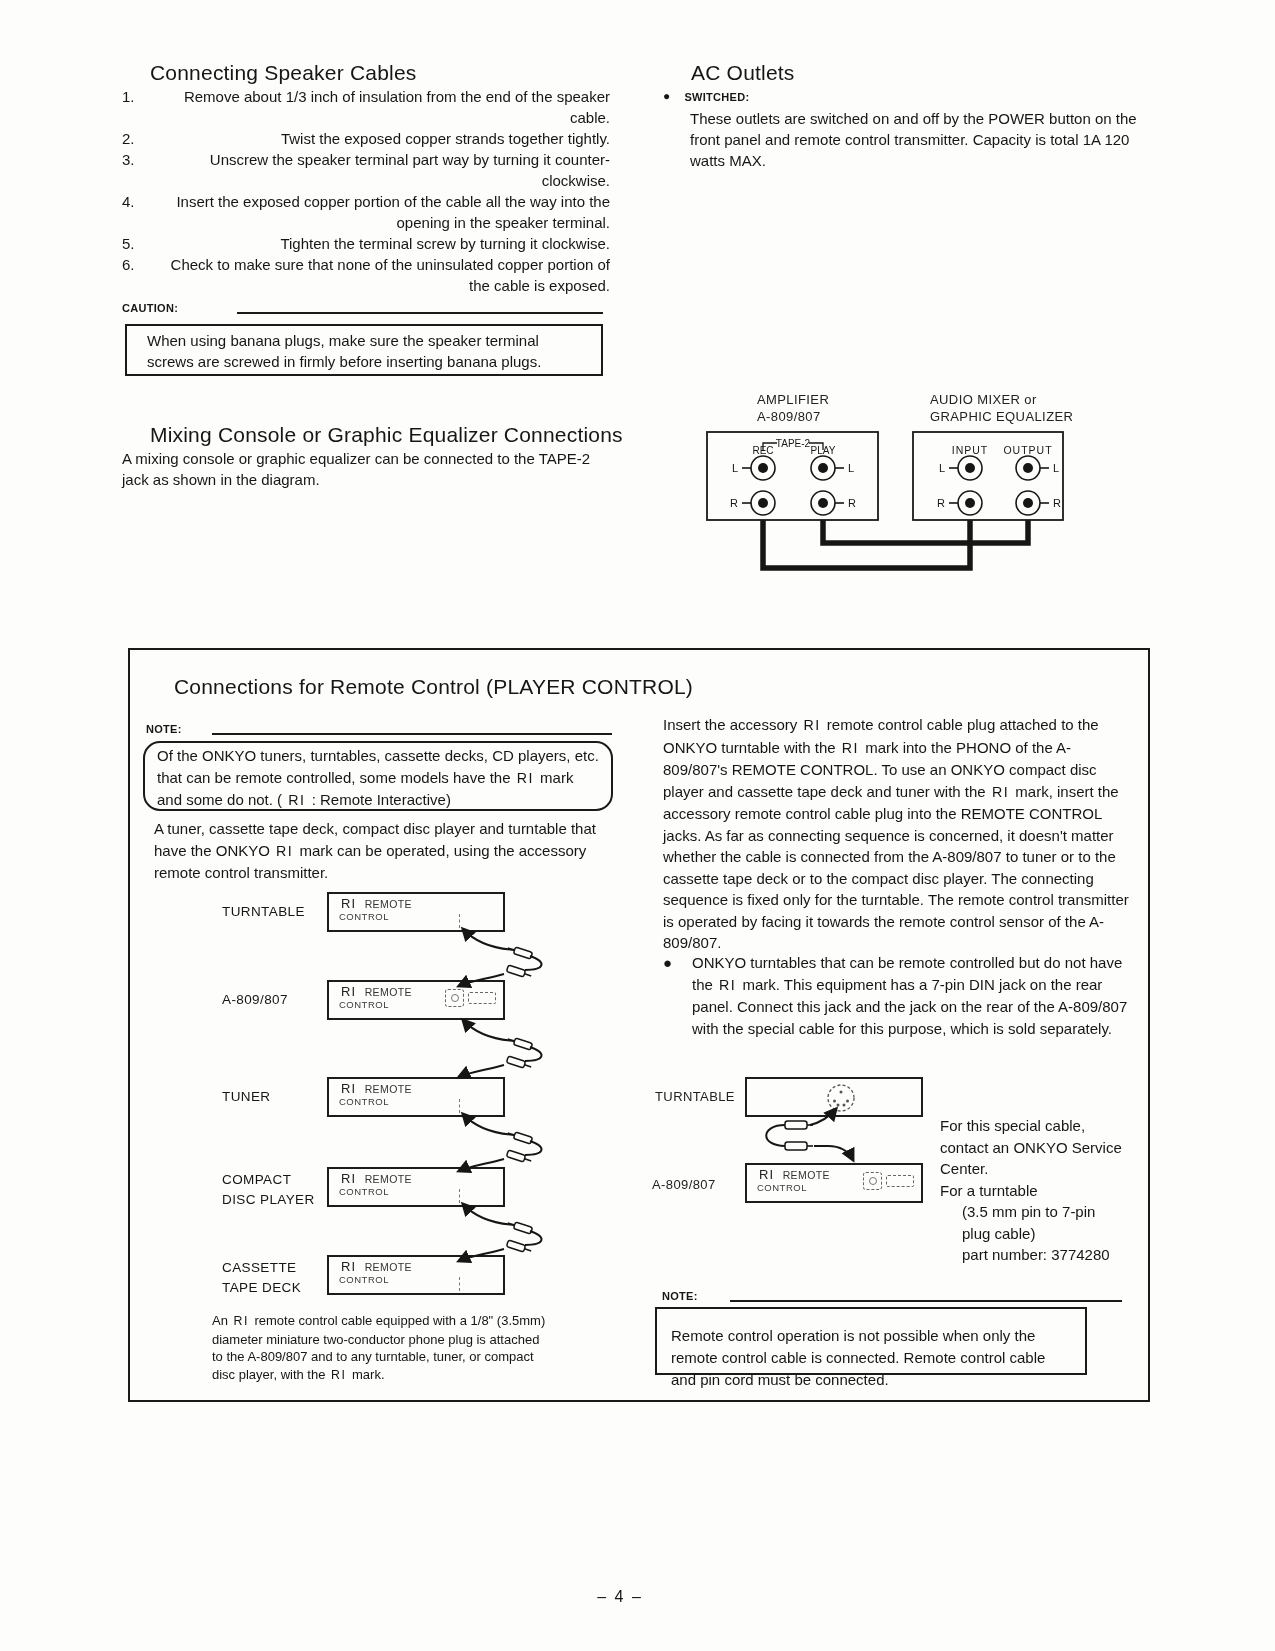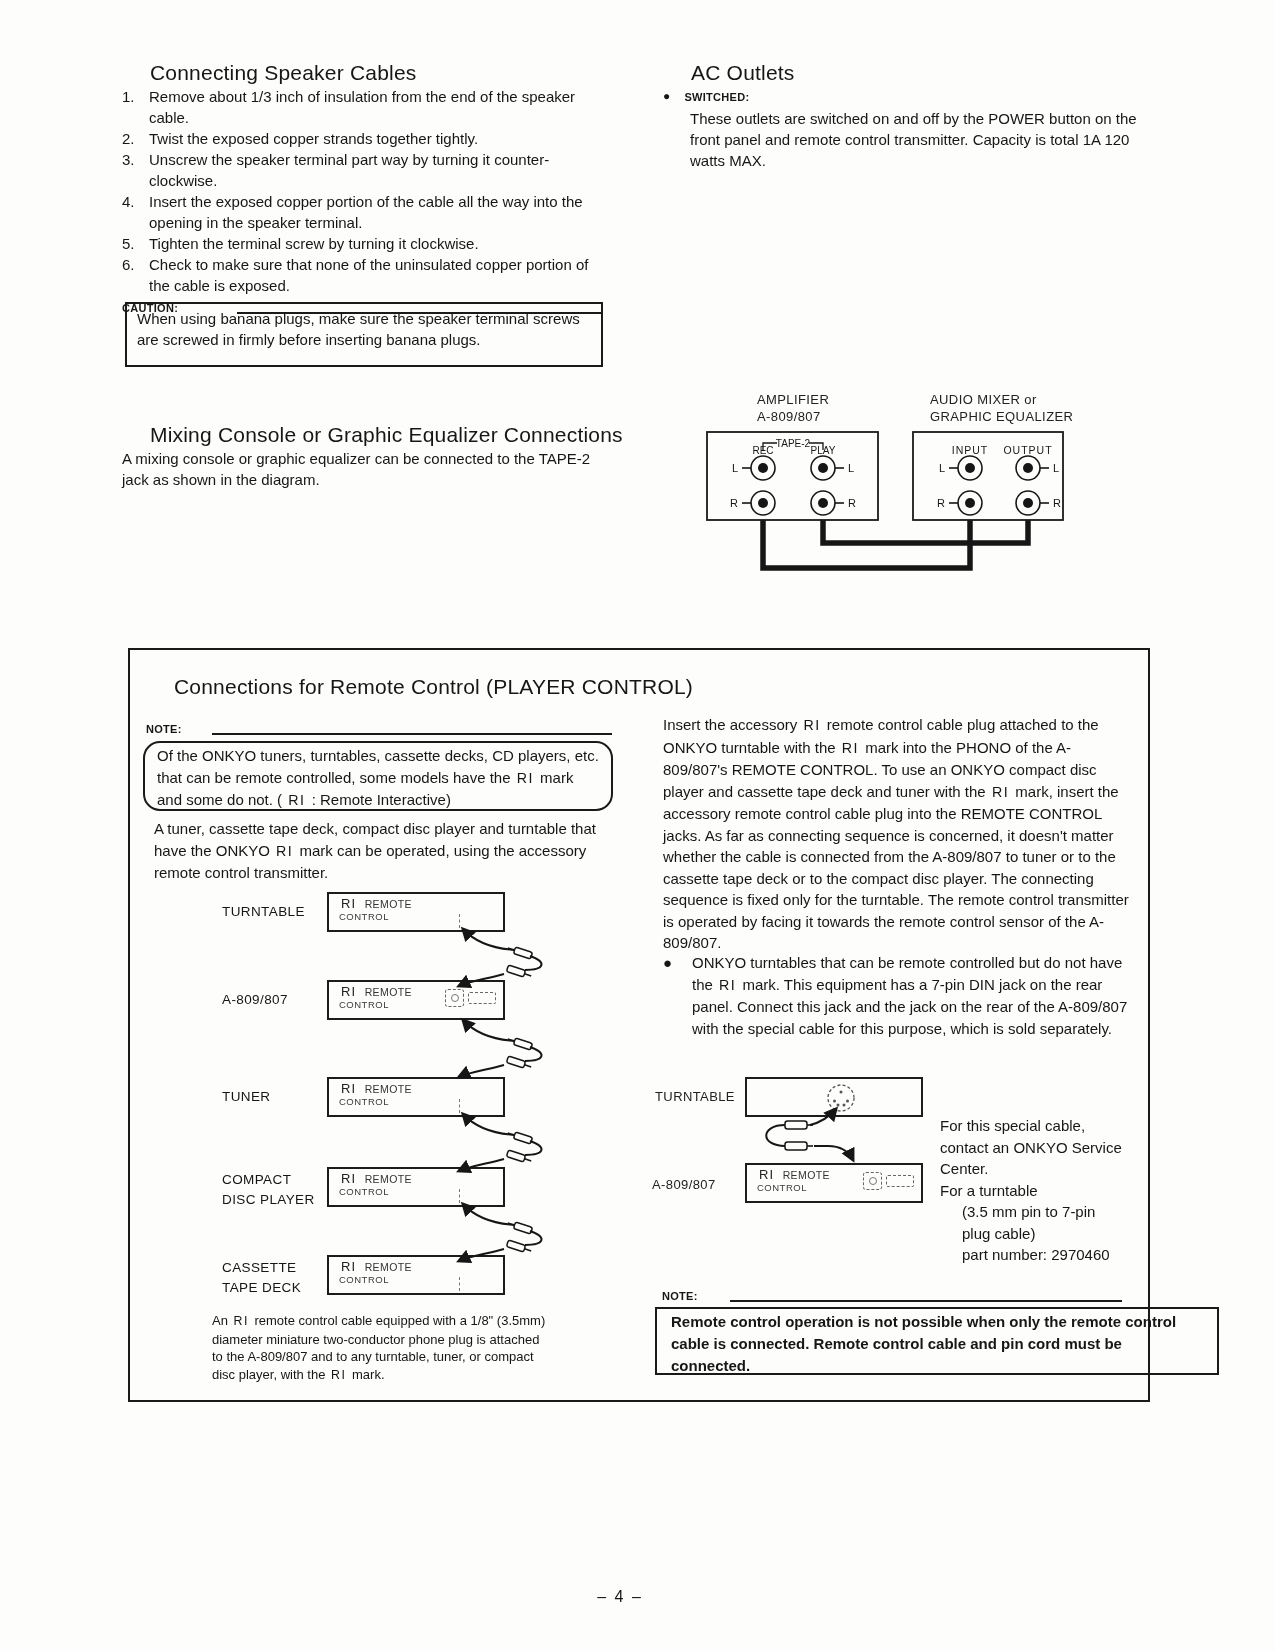--- a/index.html
+++ b/index.html
@@ -9,21 +9,21 @@
     font-family:"Liberation Sans","DejaVu Sans",sans-serif;
     font-size:15px; line-height:21px;
   }
   .abs { position:absolute; }
   .h1 { font-weight:normal; font-size:21px; letter-spacing:.2px;margin-left:28px; }
   .h2 { font-weight:bold; font-size:11px; letter-spacing:.3px; }
   .rule { position:absolute; background:#1a1a1a; height:2px; }
   .nbox { position:absolute; border:2px solid #1a1a1a; background:transparent; }
   .steps .step { display:flex; }
   .steps .num { width:27px; flex:0 0 27px; }
-  .steps .stxt { flex:1; }
+  .steps .stxt { flex:1;text-align:right; }
   .ri { font-weight:400; letter-spacing:1.5px; padding:0 2px; font-size:.95em; }
   .dlabel { font-size:13px; line-height:17px; letter-spacing:.4px; color:#222; }
   .chain-label { position:absolute; width:104px; font-size:13.5px; line-height:20px; letter-spacing:.4px; }
   .chain-box {
     position:absolute; left:327px; width:178px; height:40px;
     border:2px solid #1c1c1c; background:#fdfdfb; box-sizing:border-box; padding:3px 0 0 10px;
   }
   .chain-box .l1 { font-size:10.5px; line-height:13px; color:#333; letter-spacing:.4px; white-space:nowrap;}
   .chain-box .l1 .ri { font-size:13px; letter-spacing:1px; color:#222; }
   .chain-box .l2 { font-size:9.5px; line-height:12px; color:#3a3a3a; letter-spacing:.5px; }
@@ -70,21 +70,21 @@
         <span class="stxt">Tighten the terminal screw by turning it clockwise.</span>
       </div>
     <div class="step">
         <span class="num">6.</span>
         <span class="stxt">Check to make sure that none of the uninsulated copper portion of the cable is exposed.</span>
       </div>
   </div>
 
   <div class="abs h2" style="left:122px; top:298px;">CAUTION:</div>
   <div class="rule" style="left:237px; top:312px; width:366px; height:1.5px;"></div>
-  <div class="nbox" style="left:125px; top:302px; width:478px; height:65px; padding:4px 10px; box-sizing:border-box;">
+  <div class="nbox" style="left:125px; top:324px; width:478px; height:52px; padding:4px 20px; box-sizing:border-box;">
     <span>When using banana plugs, make sure the speaker terminal screws are screwed in firmly before inserting banana plugs.</span>
   </div>
 
   <div class="abs h1" style="left:122px; top:424px;">Mixing Console or Graphic Equalizer Connections</div>
   <div class="abs" style="left:122px; top:448px; width:480px;">A mixing console or graphic equalizer can be connected to the TAPE-2 jack as shown in the diagram.</div>
 
   <div class="abs h1" style="left:663px; top:62px;">AC Outlets</div>
   <div class="abs" style="left:663px; top:85px;">
     <span style="font-size:12px; vertical-align:1px;">●</span>
     <span class="h2" style="margin-left:10px;">SWITCHED:</span>
@@ -277,24 +277,24 @@
     <path class="cbl" d="M 74 76 L 88 76 C 102 76, 109 82, 113 90" marker-end="url(#arrw2)"></path>
   </svg>
 
   <div class="abs" style="left:940px; top:1115px;">
     <div class="sideline">For this special cable,</div>
     <div class="sideline">contact an ONKYO Service</div>
     <div class="sideline">Center.</div>
     <div class="sideline">For a turntable</div>
     <div class="sideline ind">(3.5 mm pin to 7-pin</div>
     <div class="sideline ind">plug cable)</div>
-    <div class="sideline ind">part number: 2970460</div>
+    <div class="sideline ind">part number: 3774280</div>
   </div>
 
   <div class="abs h2" style="left:662px; top:1286px;">NOTE:</div>
   <div class="rule" style="left:730px; top:1300px; width:392px; height:1.5px;"></div>
-  <div class="nbox" style="left:655px; top:1307px; width:564px; height:68px; padding:2px 14px; box-sizing:border-box; line-height:22px;font-weight:bold;">
+  <div class="nbox" style="left:655px; top:1307px; width:432px; height:68px; padding:16px 14px; box-sizing:border-box; line-height:22px;">
     <span>Remote control operation is not possible when only the remote control cable is connected. Remote control cable and pin cord must be connected.</span>
   </div>
 
   <div class="abs pagenum" style="left:555px; top:1586px; width:130px; text-align:center;">– 4 –</div>
 
 </div>
 
 </body></html>

